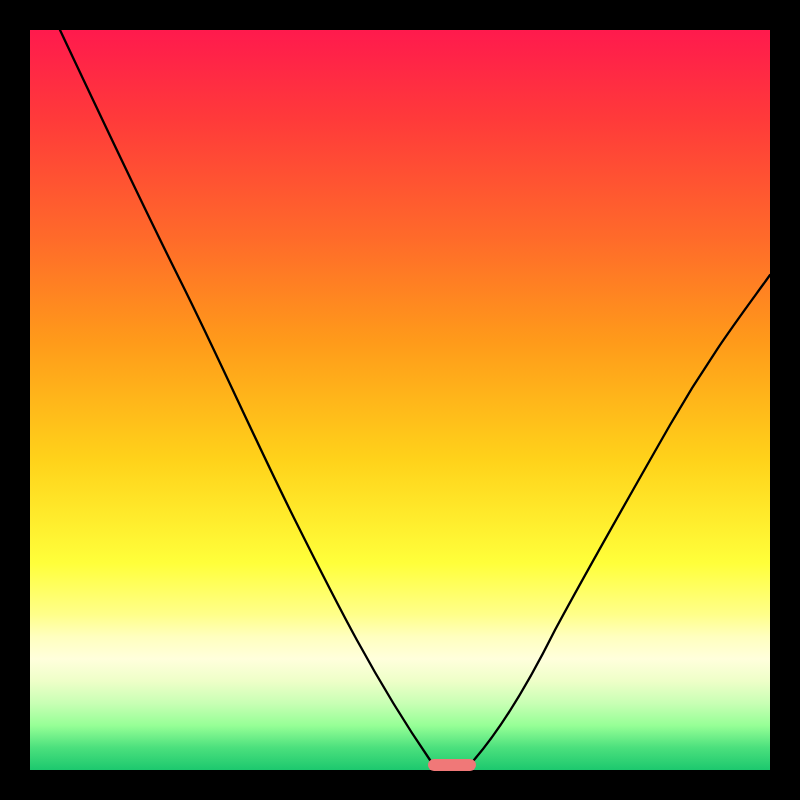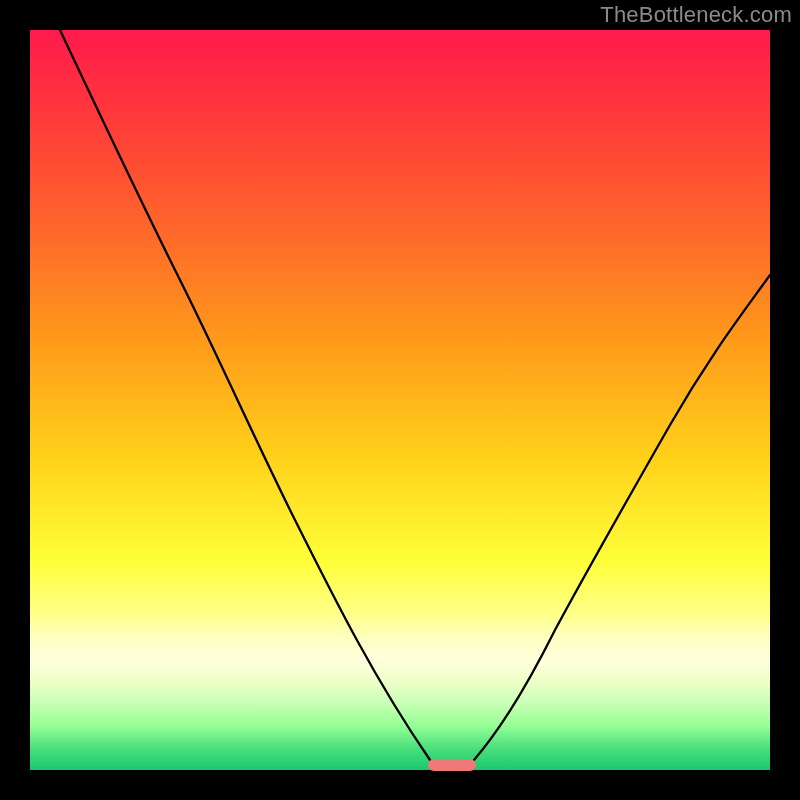--- a/index.html
+++ b/index.html
@@ -70,21 +70,20 @@
     height: 12px;
     border-radius: 6px;
     background: #f07878;
   }
 </style>
 </head>
 <body>
 
 <div class="frame">
 
-  <div class="watermark">TheBottleneck.com</div>
 
   <div class="plot-area">
 
     <svg class="curve" viewBox="0 0 740 740" preserveAspectRatio="none">
 
       <path d="M 30 0
                C 70 85, 110 170, 150 250
                C 190 330, 225 410, 265 490
                C 305 570, 345 650, 400 730"></path>
 

